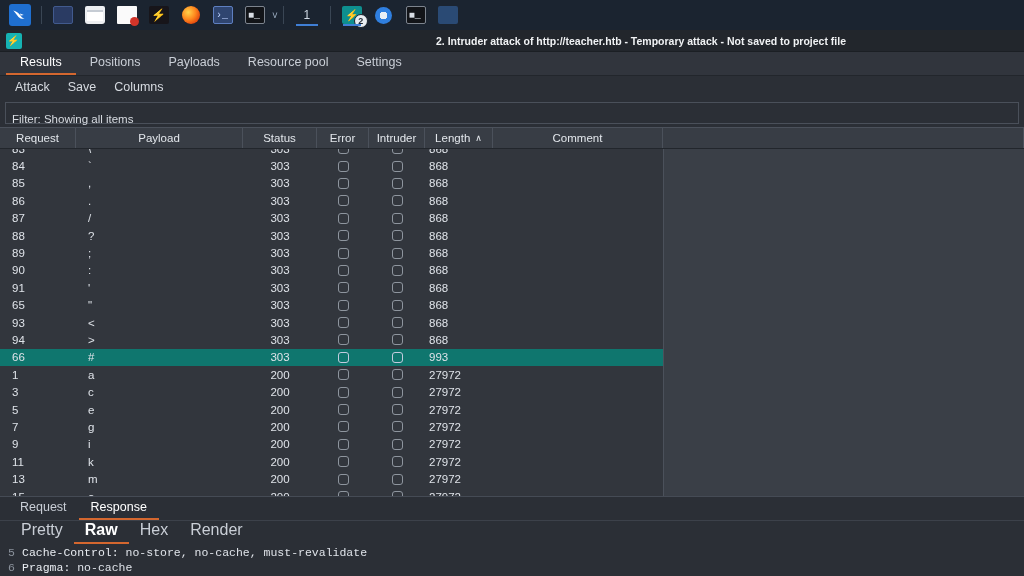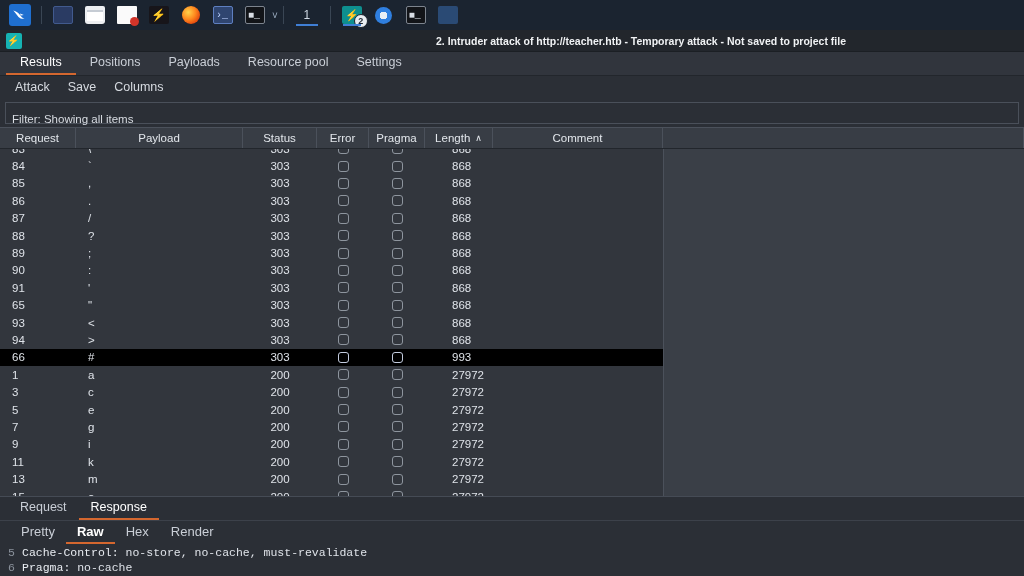--- a/index.html
+++ b/index.html
@@ -148,47 +148,47 @@
   .c-rest  { flex:1; }
   .sortcaret { font-size:9px; margin-left:5px; color:#e3e7ec; }
 
   #tbl-body {
     height:347px; overflow:hidden;
     background:#32363d;
     position:relative;
   }
   #rows-shift { margin-top:-9px; }
   .row { display:flex; height:17.4px; align-items:center; }
-  .row.selected { background:#000000; }
+  .row.selected { background:#0f766e; }
   .cell {
     font-size:11.5px; color:#dfe3e9;
     height:100%; display:flex; align-items:center;
   }
   .cell.num { padding-left:12px; }
   .cell.payload { padding-left:12px; font-family:"Liberation Sans", sans-serif; }
   .cell.center { justify-content:center; }
-  .cell.len { padding-left:4px;margin-left:23px; }
+  .cell.len { padding-left:4px; }
   .chk {
     width:11px; height:11px; border:1px solid #8e959e;
     border-radius:3px; background:transparent;
   }
   .row.selected .chk { border-color:#c3ccdf; }
   #tbl-right-pane {
     position:absolute; top:0; right:0; bottom:0;
     width:361px; background:#3a3f47;
     border-left:1px solid #4b515b;
   }
 
   
   #bottom { flex:1; background:#2b2f36; display:flex; flex-direction:column; border-top:1px solid #454b55; }
   #msg-tabs { height:24px; display:flex; align-items:flex-end; padding-left:8px; border-bottom:1px solid #3c414a; }
   .mtab { color:#c9ced6; font-size:12.5px; padding:2px 12px 4px 12px; border-bottom:2px solid transparent; }
   .mtab.active { color:#ffffff; border-bottom-color:#d4672f; }
   #view-tabs { height:23px; display:flex; align-items:flex-end; padding-left:10px; }
-  .vtab { color:#c9ced6; font-size:13px; padding:2px 11px 3px 11px; border-bottom:2px solid transparent; }
+  .vtab { color:#c9ced6; font-size:16px; padding:2px 11px 3px 11px; border-bottom:2px solid transparent; }
   .vtab.active { color:#ffffff; font-weight:bold; border-bottom-color:#d4672f; }
   #editor { flex:1; background:#2b2f36; padding-top:1px; overflow:hidden; }
   .eline { display:flex; height:15px; align-items:center; font-family:"Liberation Mono", monospace; font-size:11.5px; }
   .lnum { width:22px; text-align:right; color:#8b929c; padding-right:7px; }
   .ltxt { color:#dfe3e9; white-space:pre; }
   .hdr-name { color:#e8ecf1; }
 </style>
 </head>
 <body>
 
@@ -275,21 +275,21 @@
   <div id="filterbar">
     <span class="ftxt">Filter: Showing all items</span>
   </div>
 
   <div id="table-wrap">
     <div id="tbl-head">
       <span class="hcell c-req">Request</span>
       <span class="hcell c-pay">Payload</span>
       <span class="hcell c-stat">Status</span>
       <span class="hcell c-err">Error</span>
-      <span class="hcell c-tmo">Pragma</span>
+      <span class="hcell c-tmo">Intruder</span>
       <span class="hcell c-len">
           <span>Length</span>
           <span class="sortcaret">∧</span>
         </span>
       <span class="hcell c-com">Comment</span>
       <span class="hcell c-rest"></span>
     </div>
 
     <div id="tbl-body">
       <div id="rows-shift">

